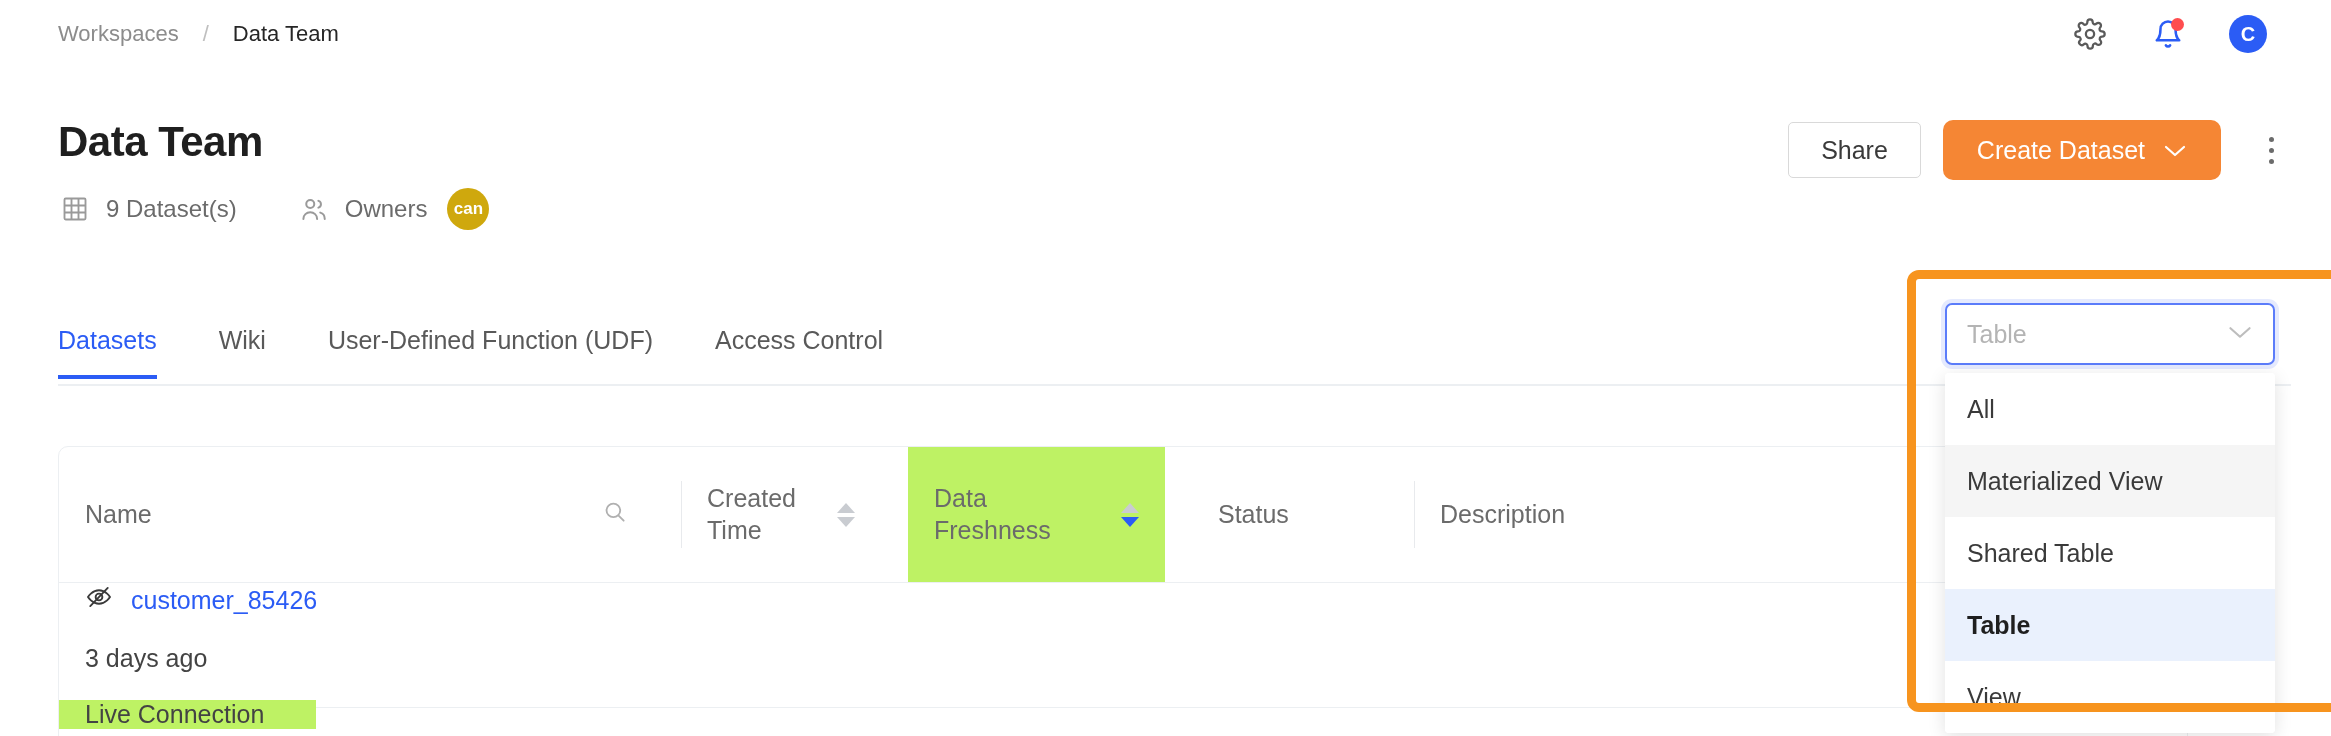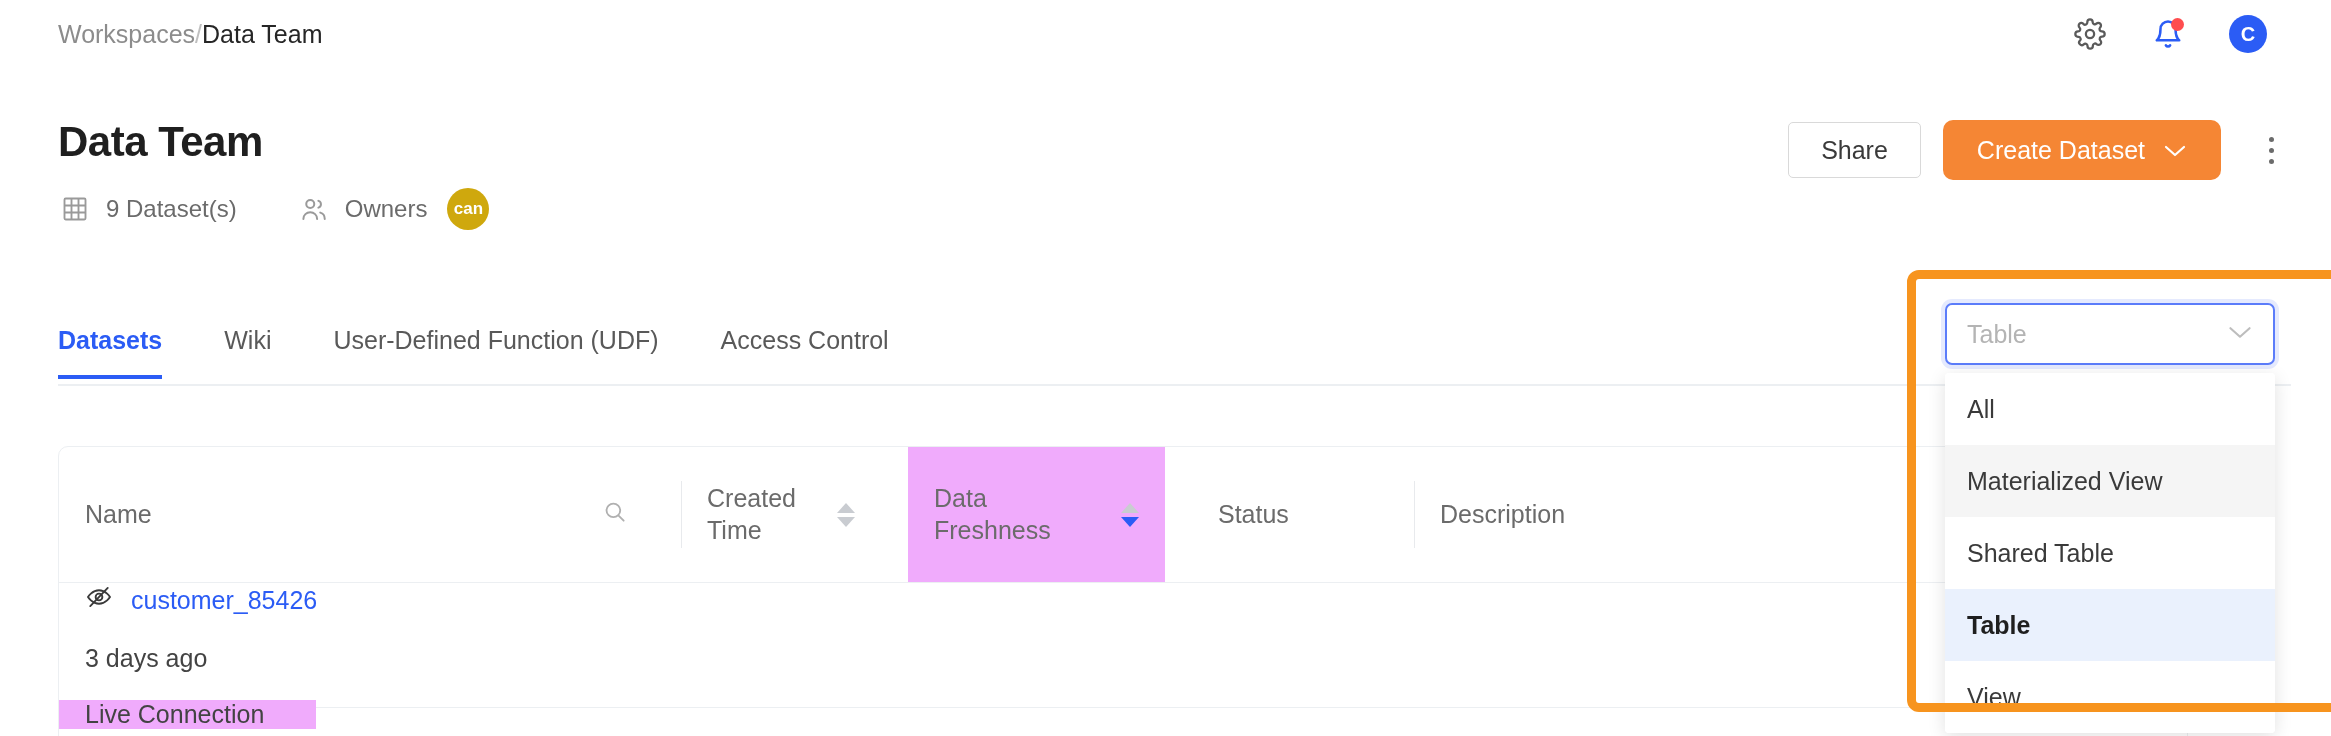--- a/index.html
+++ b/index.html
@@ -11,21 +11,21 @@
     overflow: hidden;
   }
   .page { position: relative; width: 2331px; height: 736px; background:#fff; }
 
   
   .topbar {
     position: absolute; left: 0; top: 0; width: 2331px; height: 68px;
     display: flex; align-items: center; justify-content: space-between;
     padding: 0 40px 0 58px;
   }
-  .breadcrumb { display: flex; align-items: flex-start; gap: 0; font-size: 25px; }
+  .breadcrumb { display: flex; align-items: flex-start; gap: 24px; font-size: 22px; }
   .bc-link { color: #8c8c8c; cursor: pointer; }
   .bc-sep { color: #bfbfbf; }
   .bc-current { color: #262626; }
 
   .topicons { display: flex; align-items: center; gap: 44px; padding-right: 24px; }
   .ic { width: 34px; height: 34px; display:flex; align-items:center; justify-content:center; cursor:pointer; position: relative; }
   .avatar {
     width: 38px; height: 38px; border-radius: 50%;
     background: #2b5cf5; color: #fff; font-size: 20px; font-weight: 700;
     display: flex; align-items: center; justify-content: center; cursor: pointer;
@@ -66,42 +66,42 @@
   
   .tabbar {
     position: absolute; left: 58px; top: 326px; width: 2233px; height: 60px;
     display: flex; align-items: flex-start; gap: 0;
     border-bottom: 2px solid #eceff2;
   }
   .tab {
     font-size: 25px; color: #595959; padding: 0 0 22px 0; margin-right: 62px;
     cursor: pointer; position: relative; white-space: nowrap;
   }
-  .tab.active { color: #2b5cf5; font-weight: 700; }
+  .tab.active { color: #2b5cf5; font-weight: 400; }
   .tab.active::after {
     content: ""; position: absolute; left: 0; right: 0; bottom: -2px; height: 4px; background: #2b5cf5;
   }
 
   
   .tablecard {
     position: absolute; left: 58px; top: 446px; width: 2130px;
     border: 1px solid #eceff2; border-radius: 10px 10px 0 0;
     background: #fff; overflow: hidden;
   }
   .trow { display: flex; align-items: stretch; gap: 27px; }
   .thead { height: 136px; border-bottom: 1px solid #eceff2; }
   .th, .td {
     display: flex; align-items: center; padding: 0 26px;
     font-size: 25px; position: relative;
   }
   .th { color: #6b6b6b; }
   .td { color: #434343; }
   .col-name { width: 595px; justify-content: space-between; }
   .col-created { width: 200px; }
-  .col-fresh { width: 257px; background: #f0abfc; }
+  .col-fresh { width: 257px; background: #bef264; }
   .col-status { width: 195px; }
   .col-desc { width: 600px; }
   .vdiv { position: absolute; left: 0; top: 34px; bottom: 34px; width: 1px; background: #e8eaed; }
   .th-label { line-height: 1.25; }
   .sorter { display: flex; flex-direction: column; gap: 4px; margin-left: 20px; }
   .sorter b { display:block; width:0; height:0; border-left:9px solid transparent;
               border-right:9px solid transparent; }
   .sorter .up { border-bottom: 10px solid #c9ccd1; }
   .sorter .dn { border-top: 10px solid #c9ccd1; }
   .sorter.desc .dn { border-top-color: #2b5cf5; }

